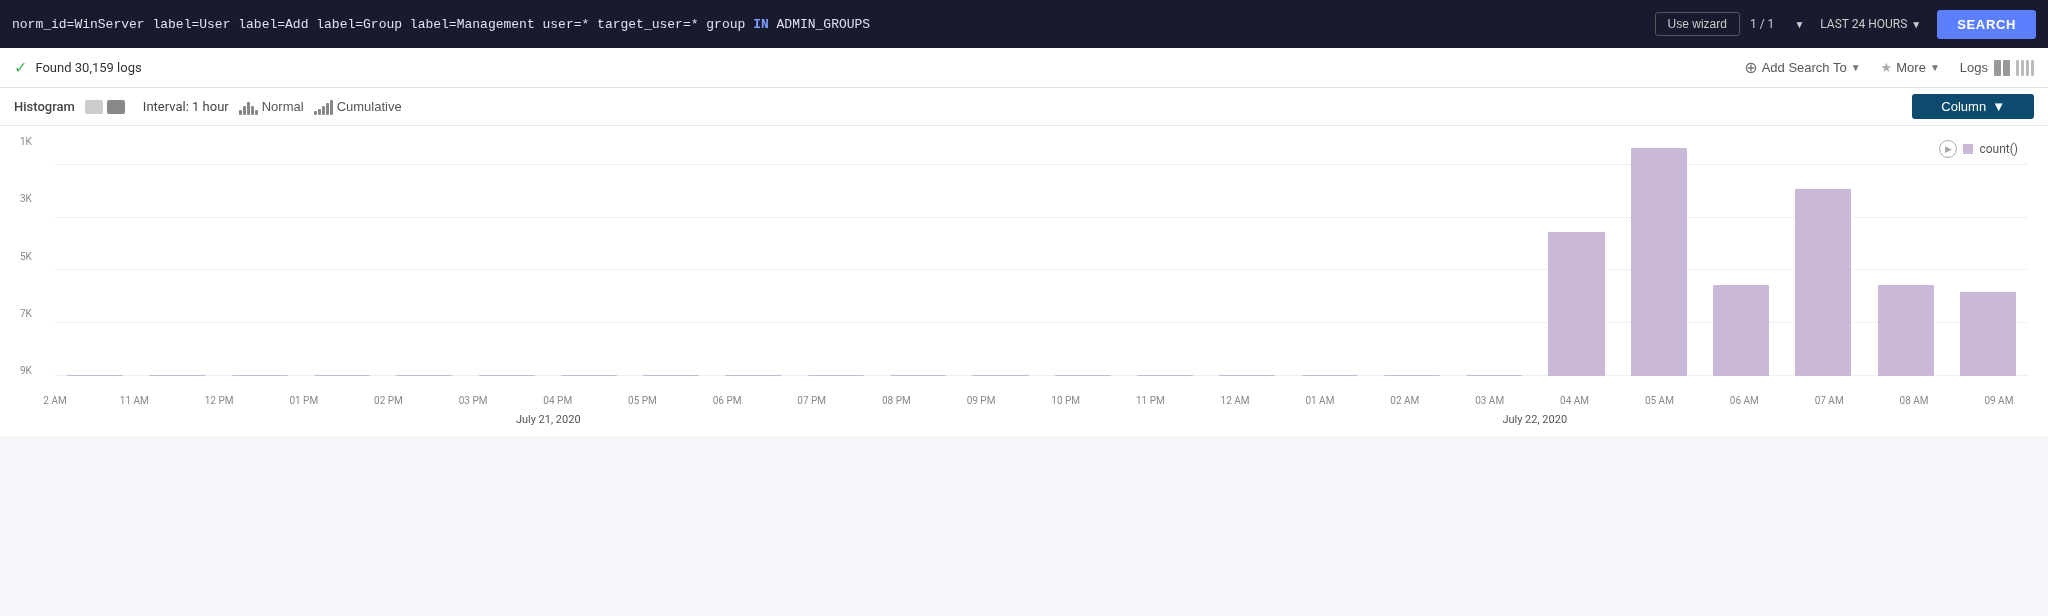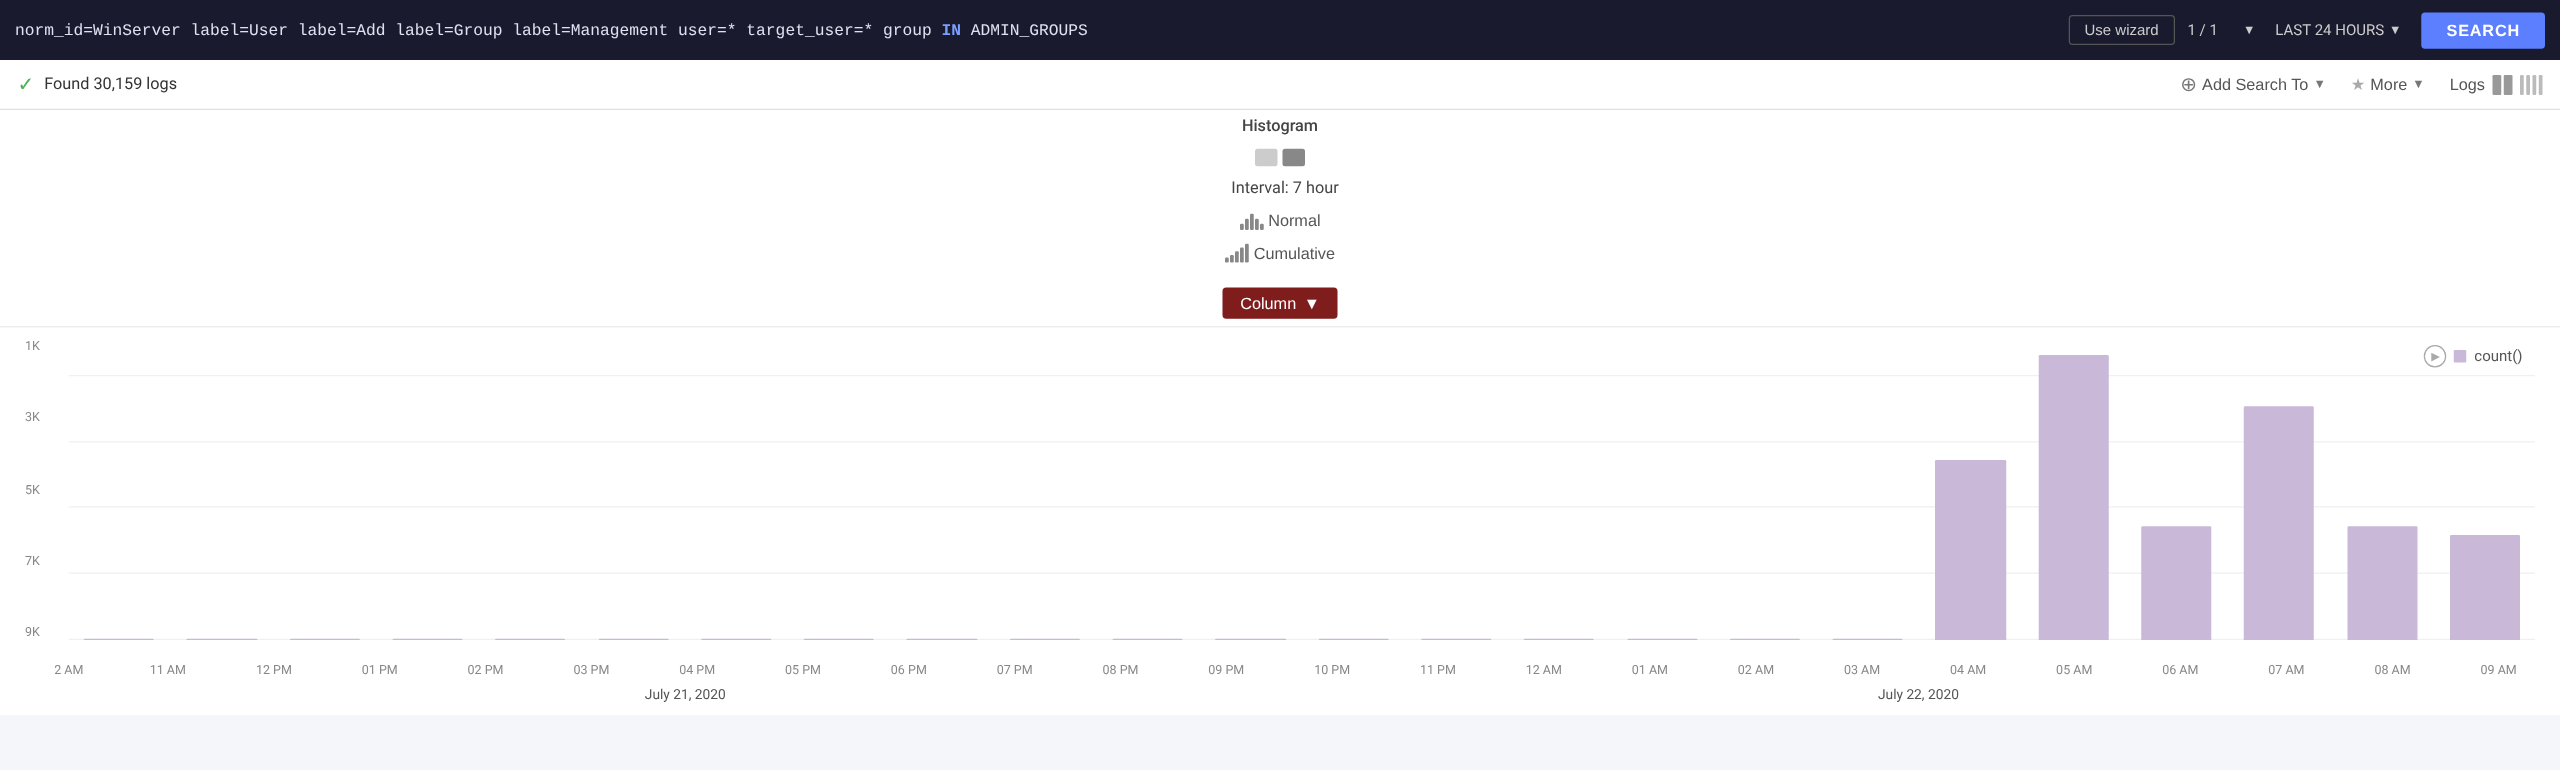--- a/index.html
+++ b/index.html
@@ -160,21 +160,20 @@
     .dropdown-arrow { font-size: 10px; color: #777; }
 
     
     .histogram-toolbar {
       display: flex;
       align-items: center;
       background: #fff;
       padding: 6px 14px;
       border-bottom: 1px solid #e8e8e8;
       gap: 10px;
-      flex-direction: column;
     }
     .histogram-label {
       font-size: 13px;
       color: #444;
       font-weight: 500;
     }
     .hist-toggle {
       display: flex;
       gap: 4px;
     }
@@ -233,24 +232,24 @@
       height: 16px;
     }
     .cumulative-icon span {
       display: inline-block;
       background: #888;
       border-radius: 1px;
       width: 3px;
     }
     .hist-spacer { flex: 1; }
     .column-btn {
-      background: #7f1d1d;
+      background: #0c4a6e;
       border: none;
       color: #fff;
-      padding: 5px 14px;
+      padding: 5px 29px;
       border-radius: 3px;
       cursor: pointer;
       font-size: 13px;
       display: flex;
       align-items: center;
       gap: 6px;
     }
 
     
     .chart-area {
@@ -421,21 +420,21 @@
     </div>
   </button>
 </div>
 
 <div class="histogram-toolbar">
   <span class="histogram-label">Histogram</span>
   <div class="hist-toggle">
     <button class="hist-toggle-btn"></button>
     <button class="hist-toggle-btn active"></button>
   </div>
-  <span class="interval-label">Interval: 7 hour</span>
+  <span class="interval-label">Interval: 1 hour</span>
   <button class="normal-btn">
     <div class="normal-icon">
       <span style="height:5px"></span>
       <span style="height:9px"></span>
       <span style="height:13px"></span>
       <span style="height:9px"></span>
       <span style="height:5px"></span>
     </div>
     <span>Normal</span>
   </button>

